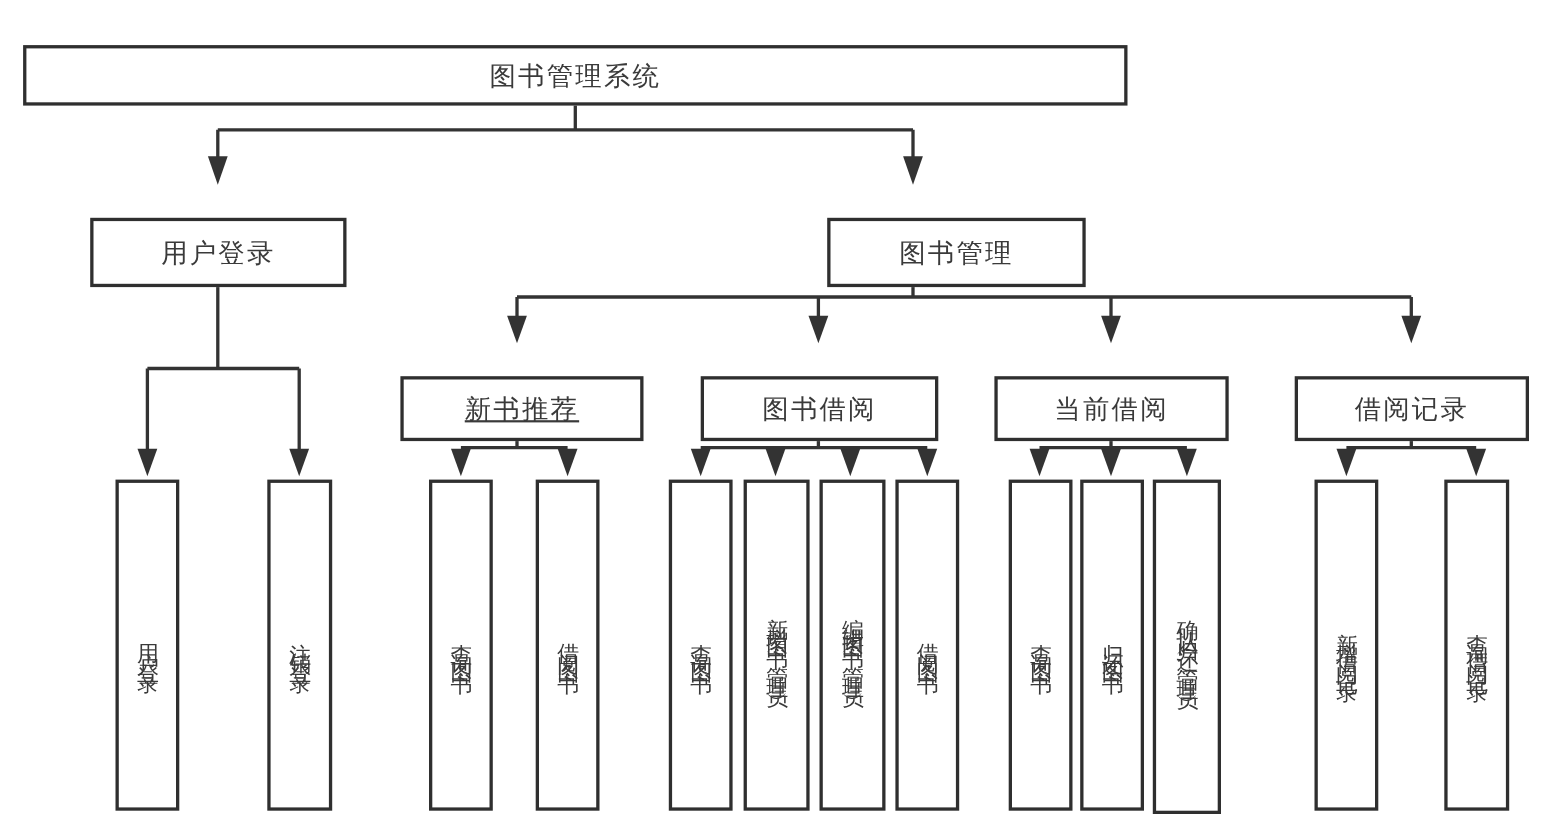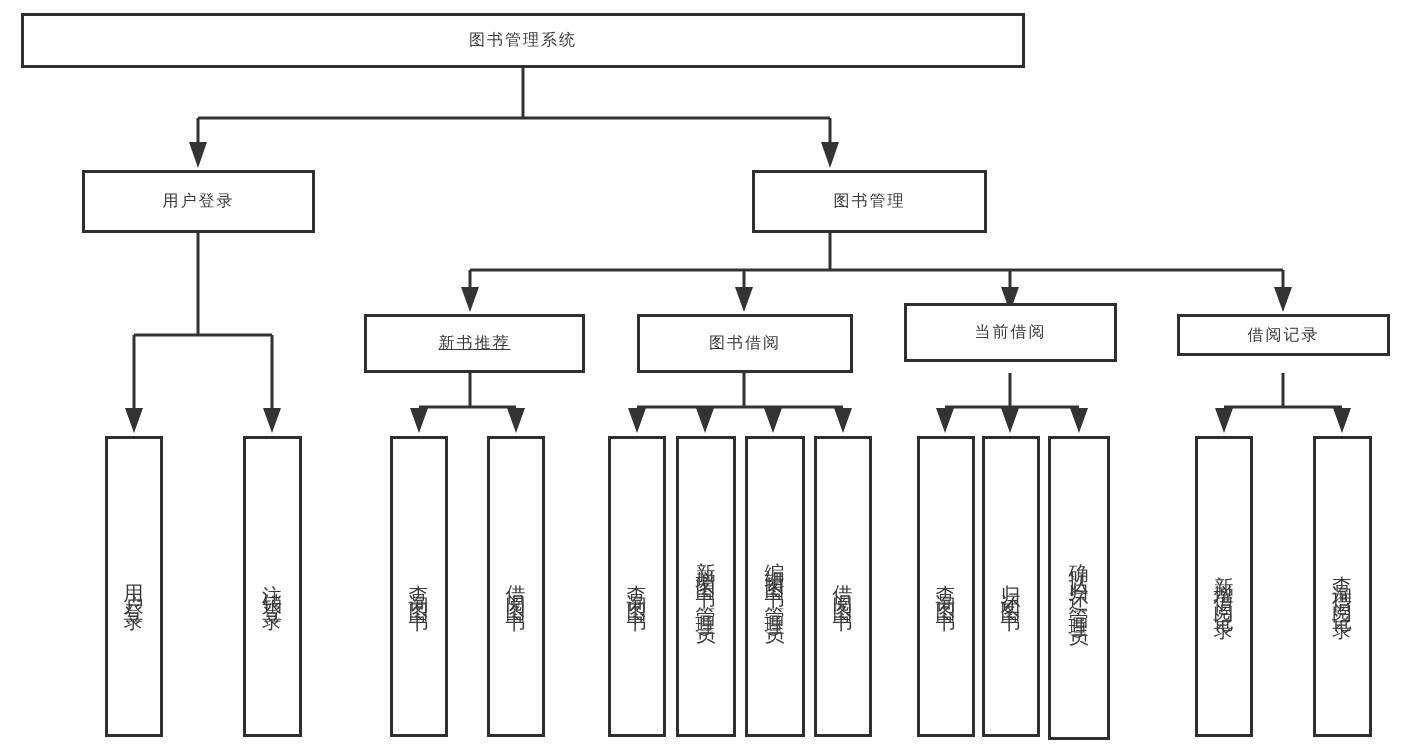--- a/index.html
+++ b/index.html
@@ -35,23 +35,24 @@
     position: absolute;
     box-sizing: border-box;
     background: #ffffff;
     border: 3px solid #2f2f2f;
     color: #3a3a3a;
     display: flex;
     align-items: center;
     justify-content: center;
   }
   .node.h {
-    font-size: 16px;
+    font-size: 24px;
     letter-spacing: 2px;
     white-space: nowrap;
+    margin-top: 28px;
   }
   .node.v {
     font-size: 20px;
   }
   .node.v .vtext {
     writing-mode: vertical-rl;
     text-orientation: mixed;
     letter-spacing: 9px;
     line-height: 1;
   }
@@ -121,22 +122,22 @@
     </g>
   </svg>
 
   <div class="node h" style="left:21px; top:13px; width:1004px; height:55px;">图书管理系统</div>
 
   <div class="node h" style="left:82px; top:170px; width:233px; height:63px;">用户登录</div>
   <div class="node h" style="left:752px; top:170px; width:235px; height:63px;">图书管理</div>
 
   <div class="node h" style="left:364px; top:314px; width:221px; height:59px;text-decoration:underline;">新书推荐</div>
   <div class="node h" style="left:637px; top:314px; width:216px; height:59px;">图书借阅</div>
-  <div class="node h" style="left:904px; top:303px; width:213px; height:59px;">当前借阅</div>
-  <div class="node h" style="left:1177px; top:314px; width:213px; height:42px;">借阅记录</div>
+  <div class="node h" style="left:904px; top:314px; width:213px; height:59px;">当前借阅</div>
+  <div class="node h" style="left:1177px; top:314px; width:213px; height:59px;">借阅记录</div>
 
   <div class="node v" style="left:105px; top:436px; width:58px; height:301px;">
     <span class="vtext">用户登录</span>
   </div>
   <div class="node v" style="left:243px; top:436px; width:59px; height:301px;">
     <span class="vtext">注销登录</span>
   </div>
 
   <div class="node v" style="left:390px; top:436px; width:58px; height:301px;">
     <span class="vtext">查询图书</span>

